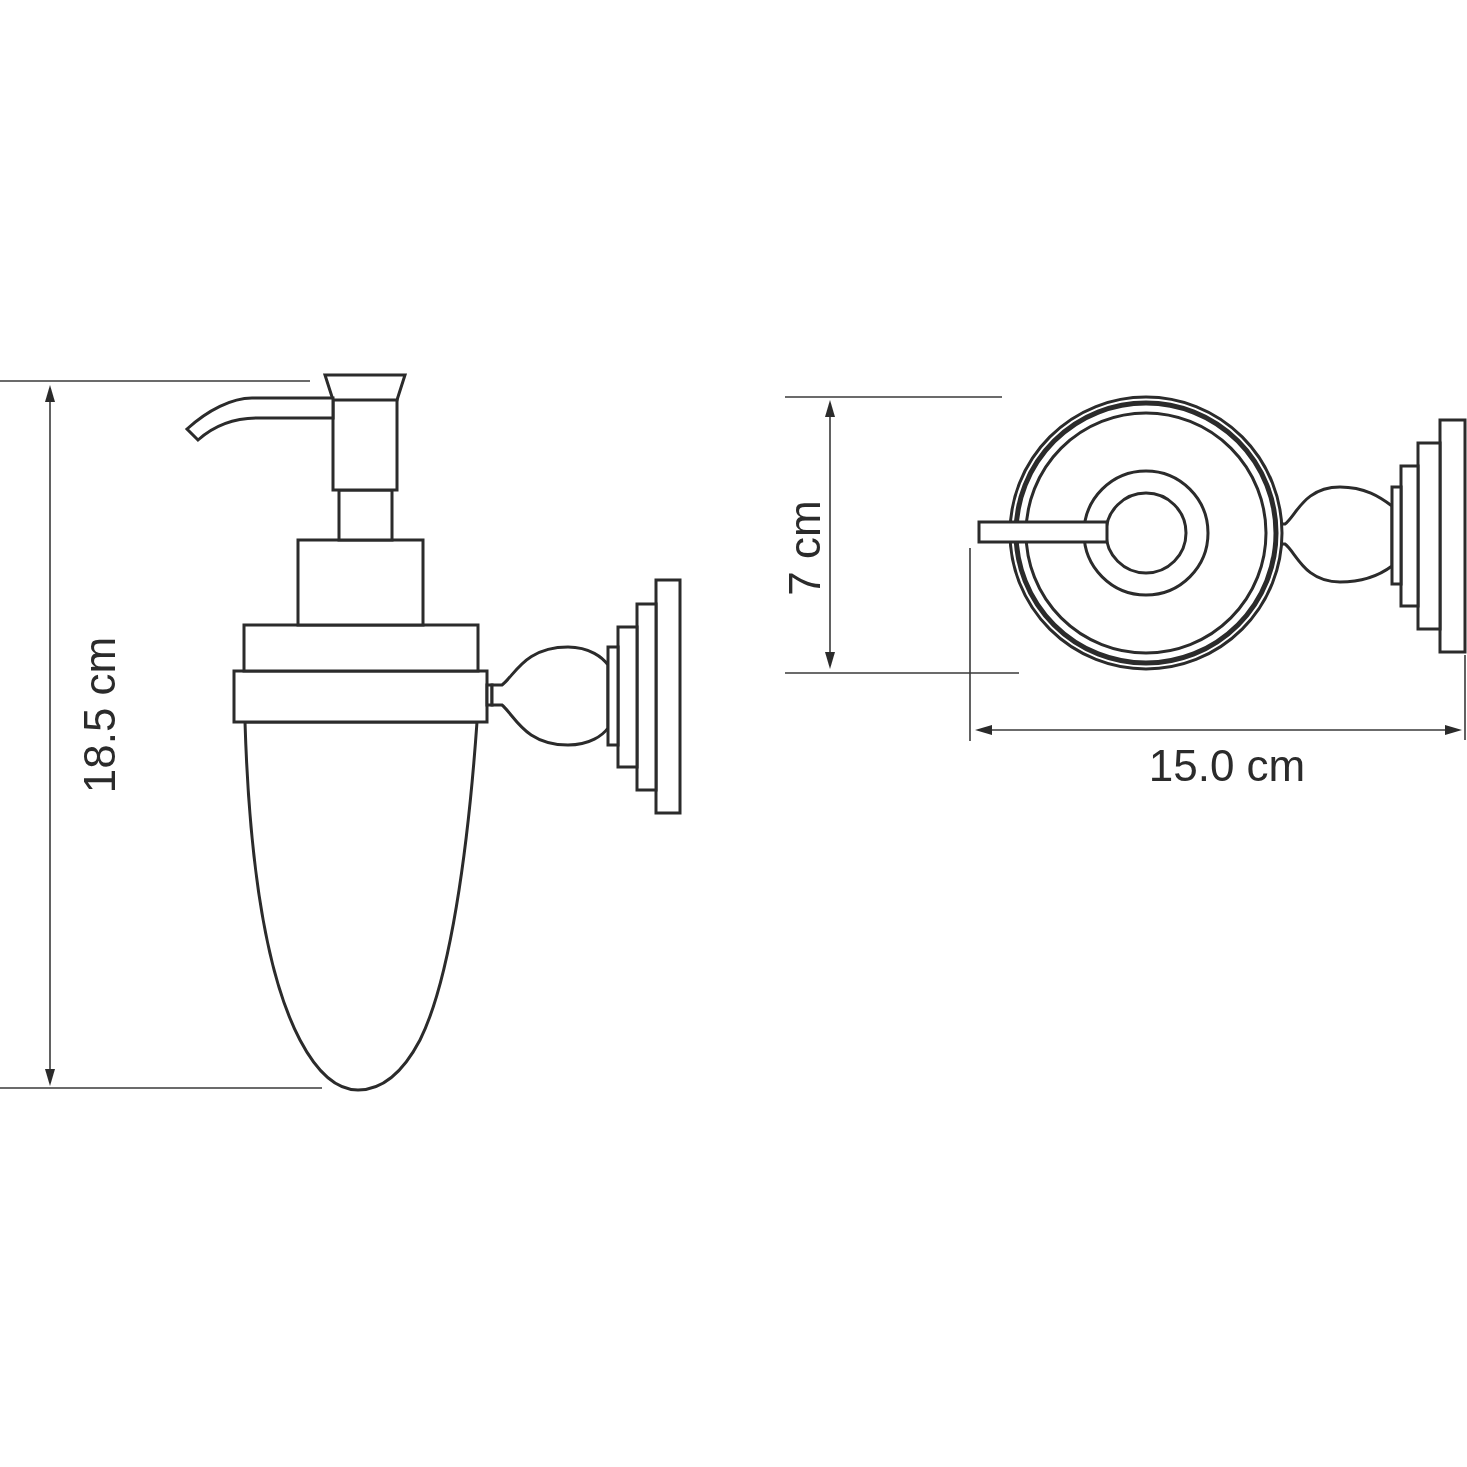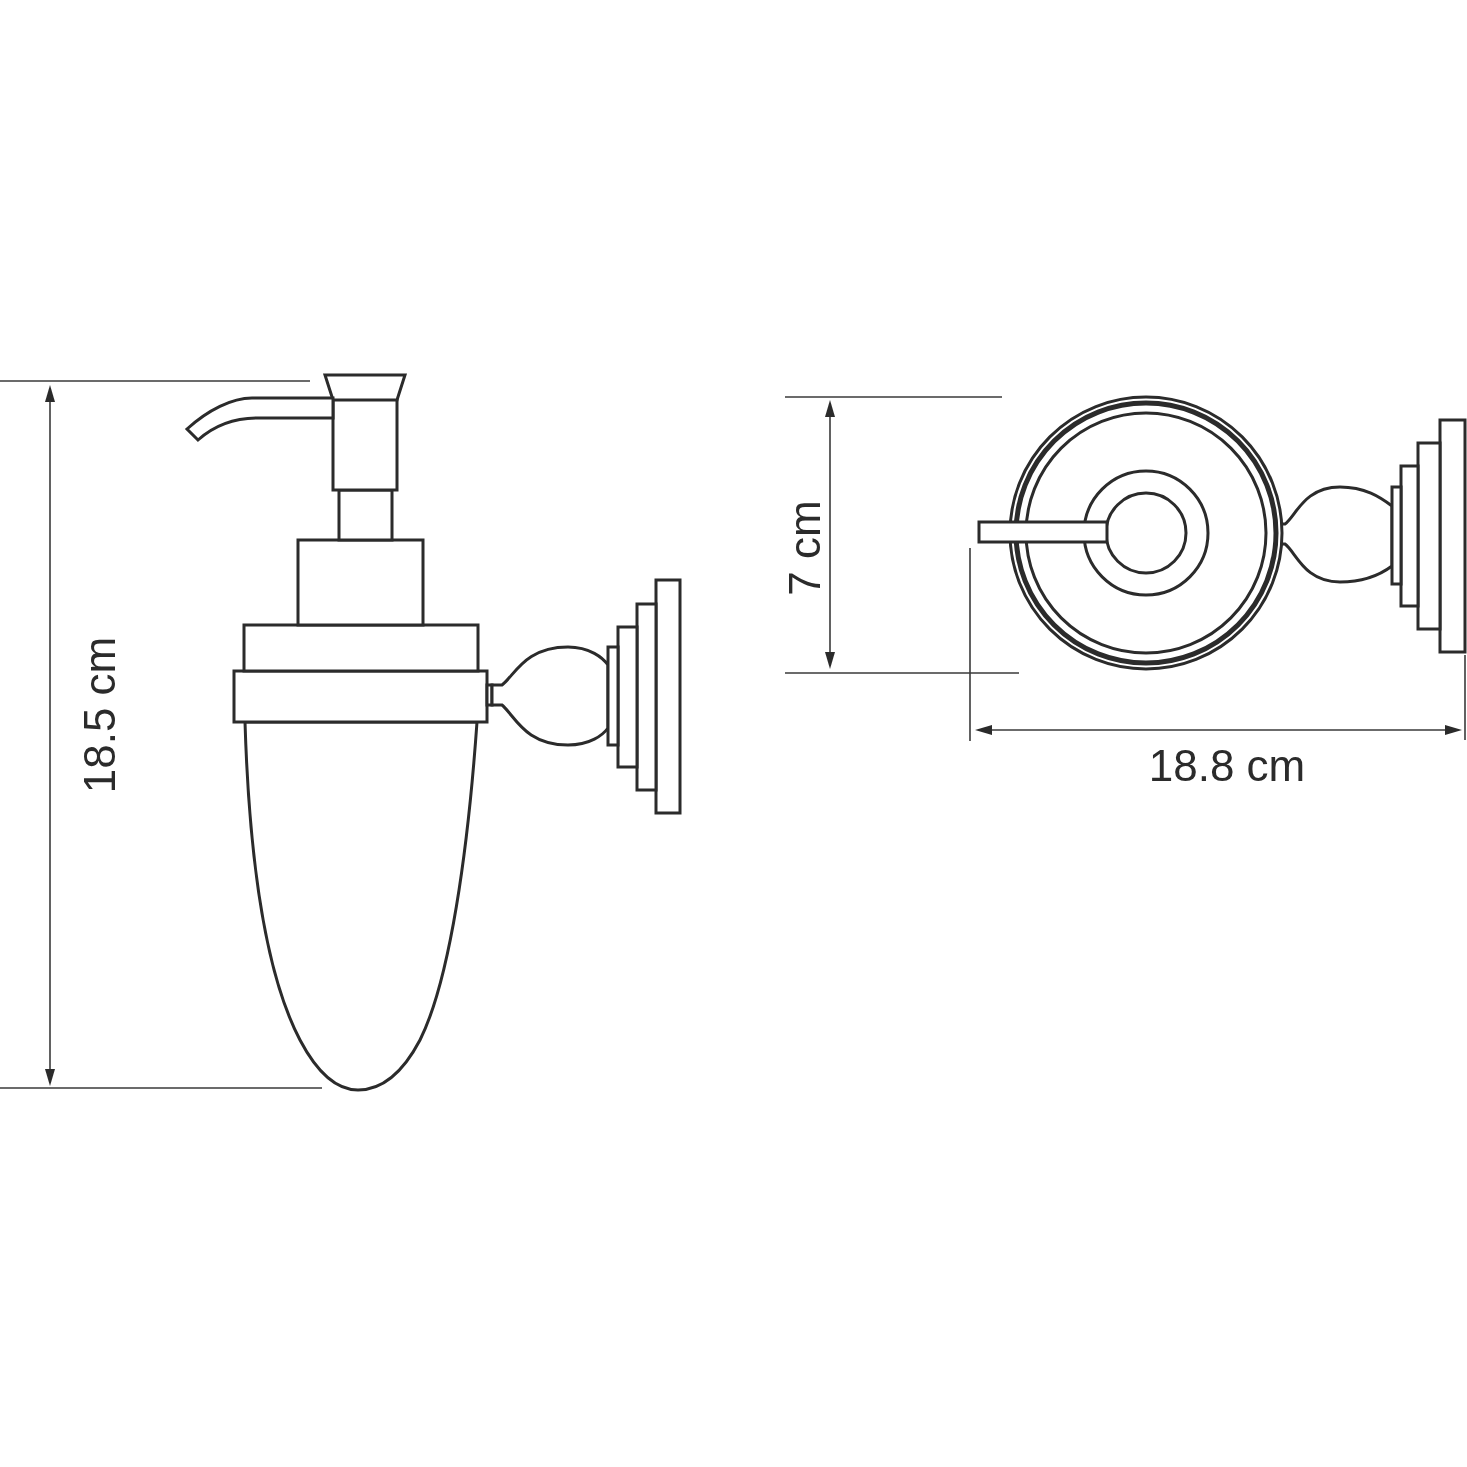--- a/index.html
+++ b/index.html
@@ -94,13 +94,13 @@
     <circle class="stroke-none" cx="1146" cy="533" r="120"></circle>
     <circle class="stroke-none" cx="1146" cy="533" r="62"></circle>
     <circle class="stroke" cx="1146" cy="533" r="40"></circle>
 
     <path class="stroke" d="M979,522 L1107,522 L1107,542 L979,542 Z"></path>
   </g>
 </svg>
 
 <div class="dim-label" id="label-height">18.5 cm</div>
 <div class="dim-label" id="label-depth">7 cm</div>
-<div class="dim-label" id="label-width">18.8 cm</div>
+<div class="dim-label" id="label-width">15.0 cm</div>
 
 </body></html>

